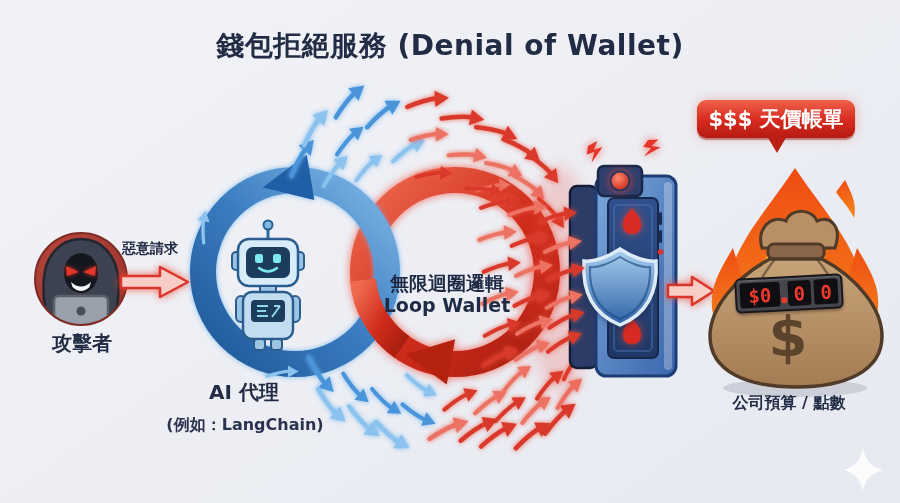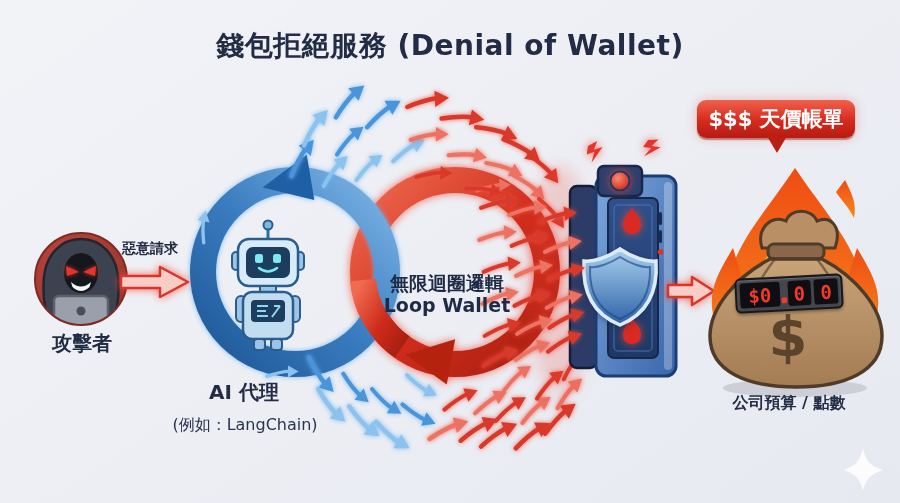--- a/index.html
+++ b/index.html
@@ -3,21 +3,21 @@
 <meta charset="utf-8">
 <style>
   html,body{margin:0;padding:0;}
   #stage{
     position:relative;width:900px;height:503px;overflow:hidden;
     background:linear-gradient(145deg,#f2f3f7 0%,#eceef4 55%,#e7e9f1 100%);
     font-family:"DejaVu Sans","Liberation Sans",sans-serif;
   }
   .lbl{position:absolute;transform:translateX(-50%);text-align:center;
        color:#232c45;font-weight:bold;white-space:nowrap;line-height:1.15;}
-  .sub{font-weight:normal;color:#2a3350;}
+  .sub{font-weight:bold;color:#2a3350;}
   #title{top:30px;left:450px;font-size:28px;letter-spacing:.5px;}
   #attacker-label{top:332px;left:82px;font-size:20px;}
   #request-label{top:240px;left:150px;font-size:14px;}
   #agent-label{top:381px;left:244px;font-size:20px;}
   #agent-example{top:416px;left:245px;font-size:16px;}
   #loop-label{top:249px;left:447px;font-size:19px;color:#1f2b45;margin-top:24px;}
   #api-label{top:394px;left:620px;font-size:20px;}
   #api-example{top:418px;left:620px;font-size:16px;}
   #budget-label{top:394px;left:789px;font-size:16px;text-align:center;}
 

